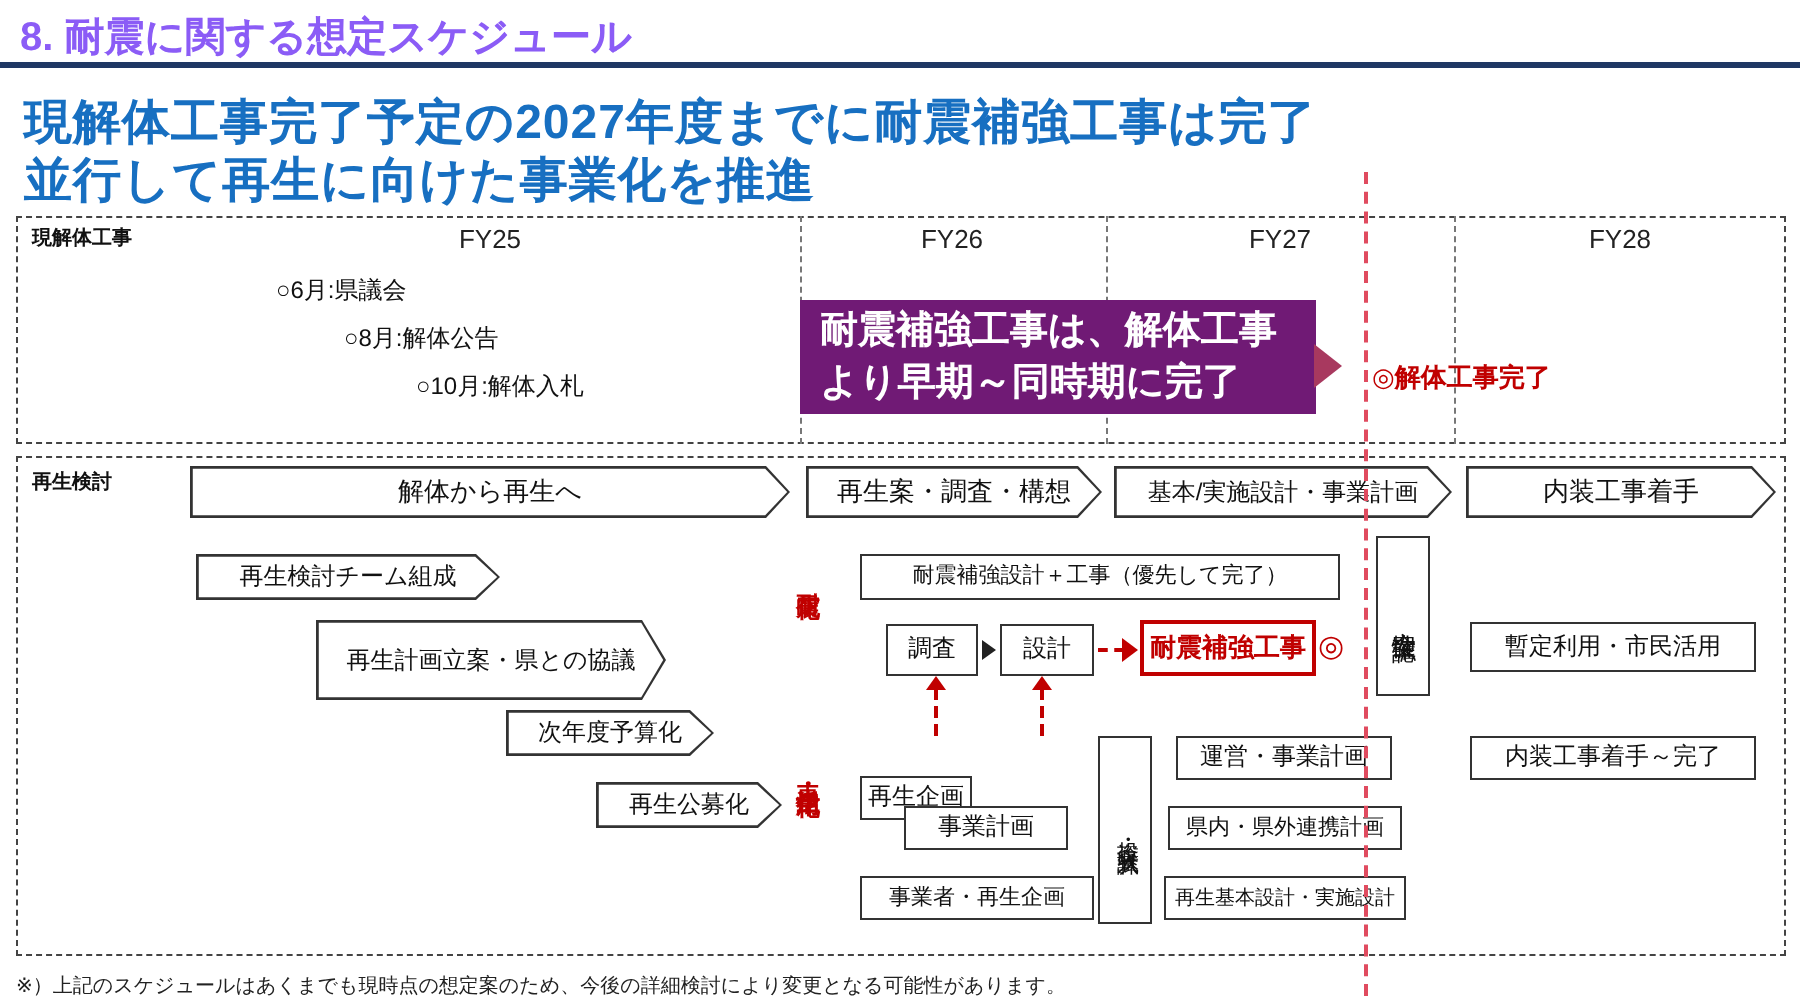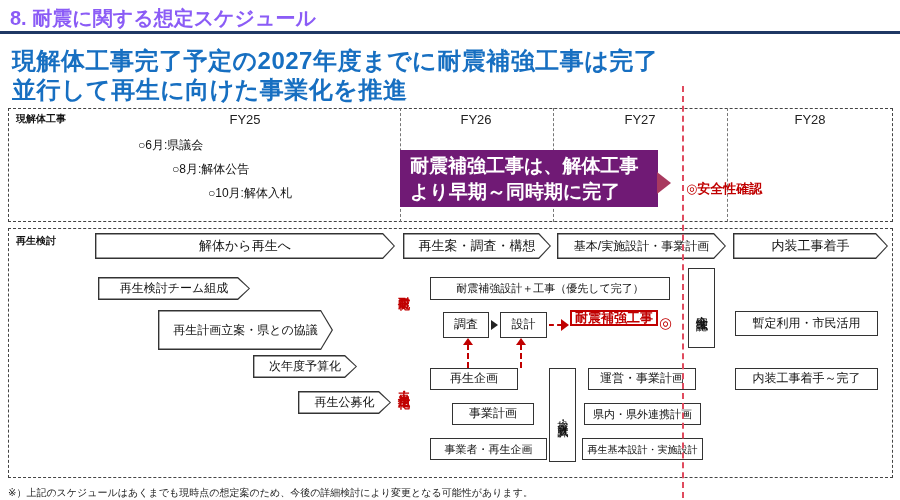--- a/index.html
+++ b/index.html
@@ -83,21 +83,21 @@
 
   <div class="abs ms" style="left:138px; top:137px;">○6月:県議会</div>
   <div class="abs ms" style="left:172px; top:161px;">○8月:解体公告</div>
   <div class="abs ms" style="left:208px; top:185px;">○10月:解体入札</div>
 
   <div class="abs callout" style="left:400px; top:150px; width:258px; height:57px;">
     <span>耐震補強工事は、解体工事</span>
     <span>より早期～同時期に完了</span>
   </div>
   <div class="abs callout-arrow" style="left:657px; top:172px;"></div>
-  <div class="abs red-text" style="left:686px; top:180px; font-size:13px; z-index:7;">◎安全性確認</div>
+  <div class="abs red-text" style="left:686px; top:180px; font-size:13px; z-index:7;">◎解体工事完了</div>
 
   <div class="abs dashed-frame" style="left:8px; top:228px; width:885px; height:250px;"></div>
   <div class="abs sec-label" style="left:16px; top:234px;">再生検討</div>
 
   <div class="abs chev banner" style="left:95px; top:233px; width:300px; height:26px;">
     <div class="in">解体から再生へ</div>
   </div>
   <div class="abs chev banner" style="left:403px; top:233px; width:148px; height:26px;">
     <div class="in">再生案・調査・構想</div>
   </div>
@@ -121,33 +121,33 @@
     <div class="in">再生公募化</div>
   </div>
 
   <div class="abs vlabel" style="left:395px; top:287px; height:52px;">耐震化</div>
   <div class="abs box" style="left:430px; top:277px; width:240px; height:23px; font-size:11px;">耐震補強設計＋工事（優先して完了）</div>
   <div class="abs box" style="left:443px; top:312px; width:46px; height:26px;">調査</div>
   <div class="abs flow-arrow" style="left:491px; top:320px;"></div>
   <div class="abs box" style="left:500px; top:312px; width:47px; height:26px;">設計</div>
   <div class="abs rdash-h" style="left:549px; top:324px; width:13px;"></div>
   <div class="abs rarrow-right" style="left:561px; top:319px;"></div>
-  <div class="abs reinforce-box" style="left:570px; top:310px; width:88px; height:16px;">耐震補強工事</div>
+  <div class="abs reinforce-box" style="left:570px; top:310px; width:88px; height:28px;">耐震補強工事</div>
   <div class="abs red-text" style="left:659px; top:314px; font-size:15px; z-index:3;">◎</div>
 
   <div class="abs rdash-v" style="left:467px; top:344px; height:24px;"></div>
   <div class="abs rarrow-up" style="left:463px; top:338px;"></div>
   <div class="abs rdash-v" style="left:520px; top:344px; height:24px;"></div>
   <div class="abs rarrow-up" style="left:516px; top:338px;"></div>
 
   <div class="abs vbox" style="left:688px; top:268px; width:27px; height:80px;">安全性確認</div>
   <div class="abs box" style="left:735px; top:311px; width:143px; height:25px;">暫定利用・市民活用</div>
 
   <div class="abs vlabel" style="left:395px; top:383px; height:85px;">再生・活用化</div>
-  <div class="abs box" style="left:430px; top:368px; width:88px; height:22px;text-align:right;">再生企画</div>
+  <div class="abs box" style="left:430px; top:388px; width:56px; height:22px;text-align:right;">再生企画</div>
   <div class="abs box" style="left:452px; top:403px; width:82px; height:22px;">事業計画</div>
   <div class="abs box" style="left:430px; top:438px; width:117px; height:22px; font-size:11px;">事業者・再生企画</div>
   <div class="abs vbox" style="left:549px; top:368px; width:27px; height:94px; font-size:11px;">投資・収入試算</div>
   <div class="abs box" style="left:588px; top:368px; width:108px; height:22px;">運営・事業計画</div>
   <div class="abs box" style="left:584px; top:403px; width:117px; height:22px; font-size:11px;">県内・県外連携計画</div>
   <div class="abs box" style="left:582px; top:438px; width:121px; height:22px; font-size:10px;">再生基本設計・実施設計</div>
   <div class="abs box" style="left:735px; top:368px; width:143px; height:22px;">内装工事着手～完了</div>
 
   <div class="abs footnote" style="left:8px; top:486px;">※）上記のスケジュールはあくまでも現時点の想定案のため、今後の詳細検討により変更となる可能性があります。</div>
 </div>

